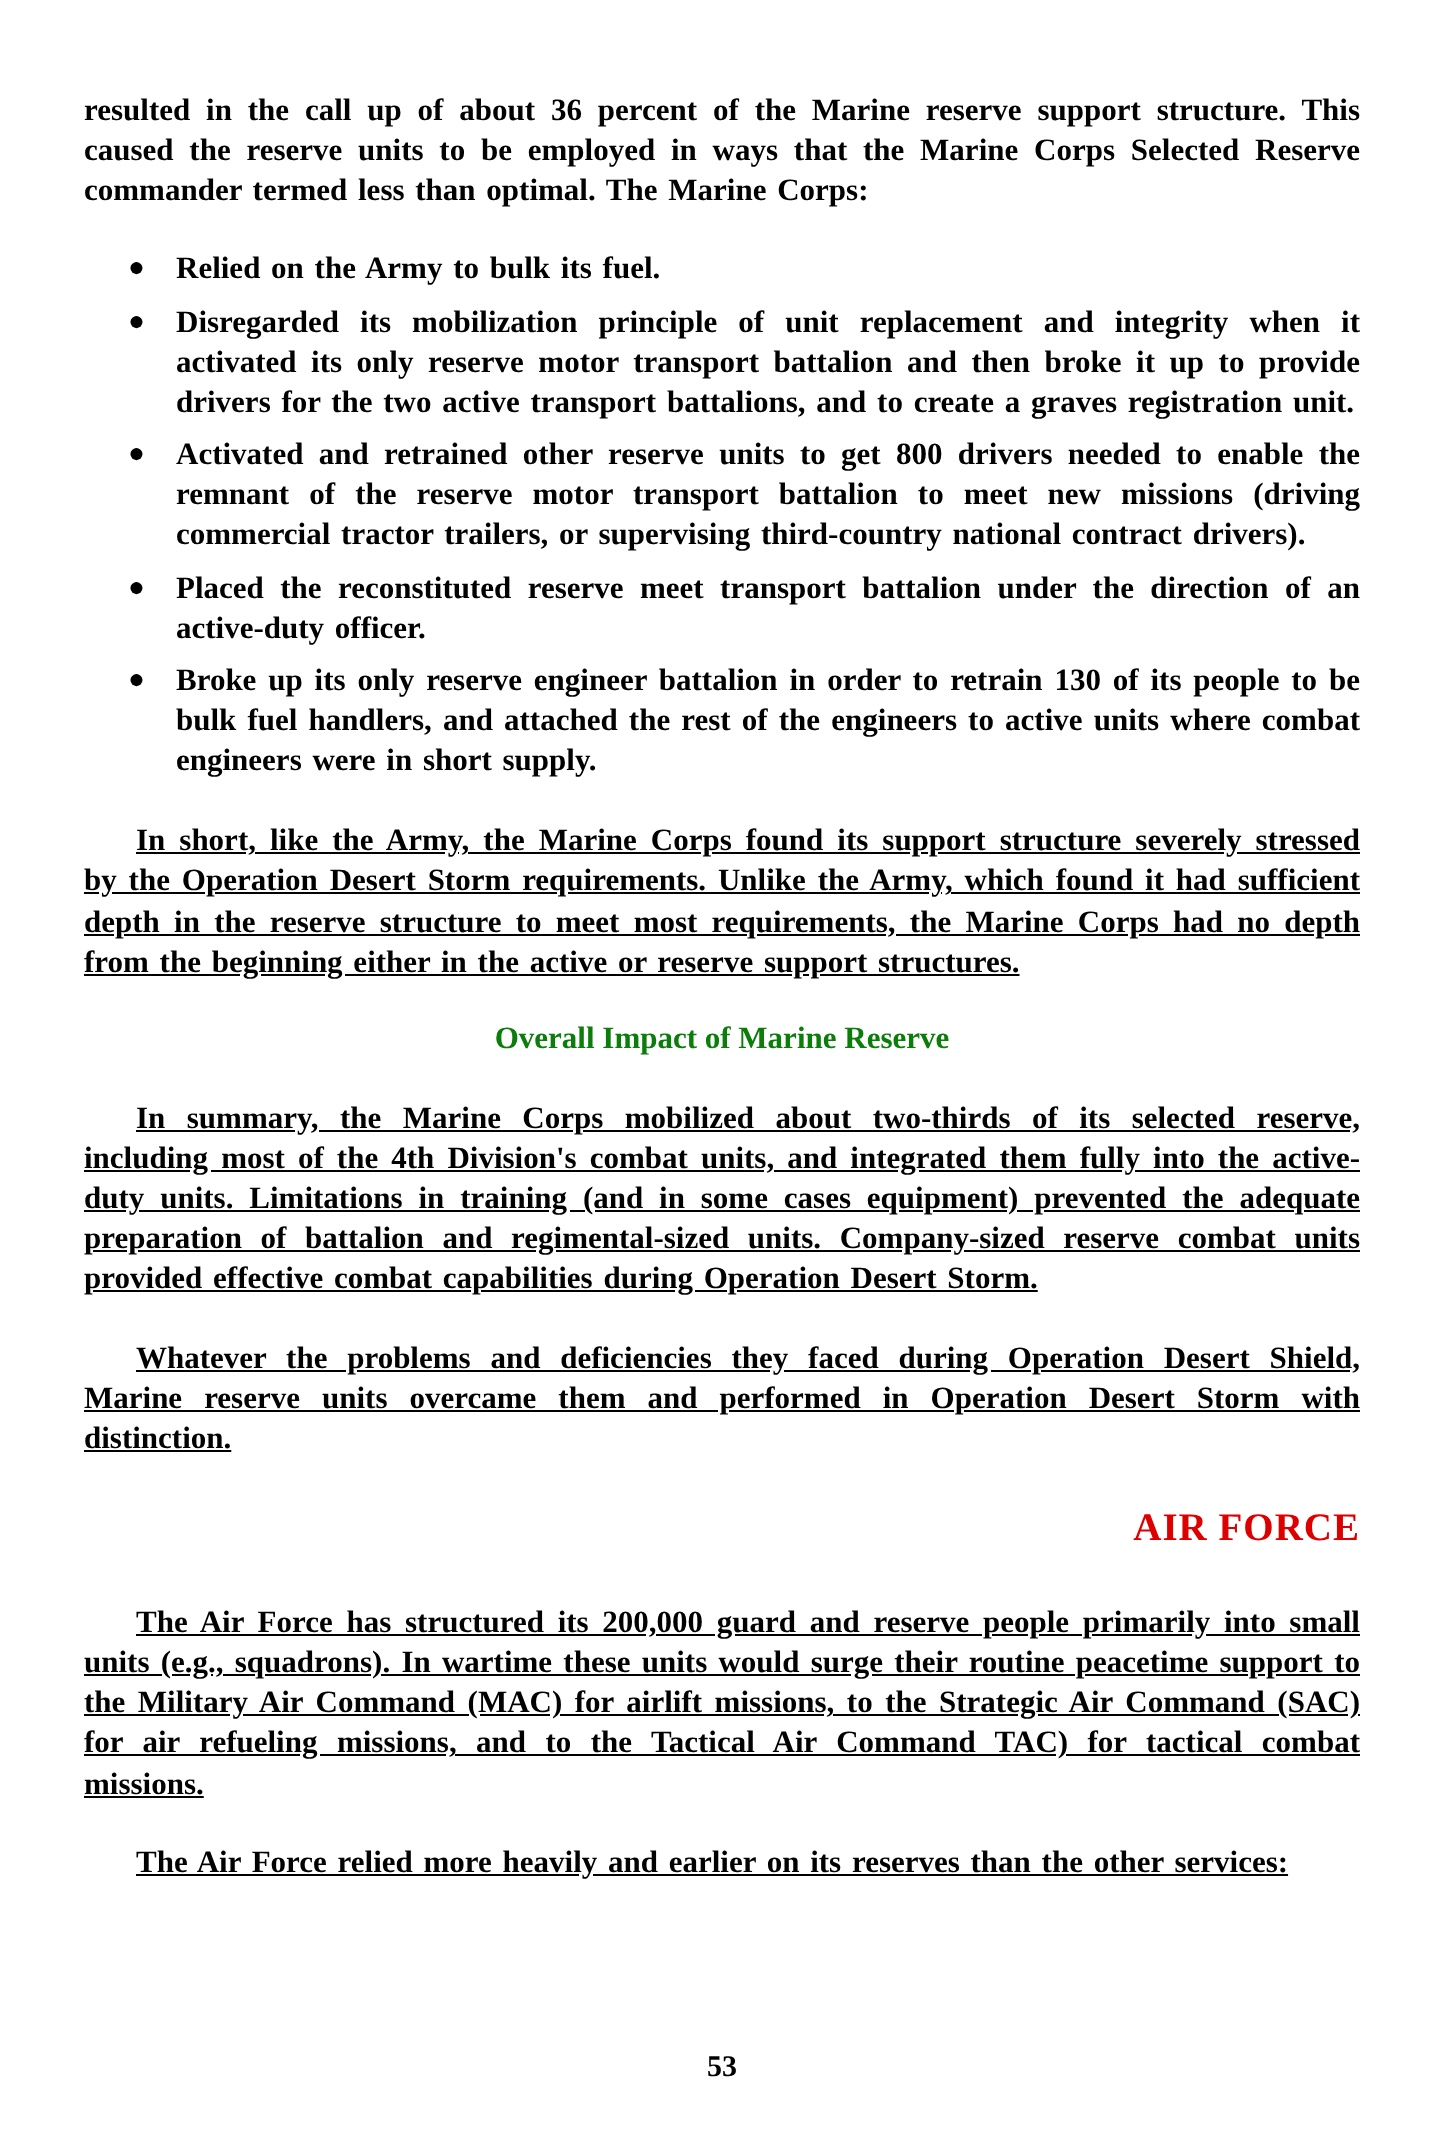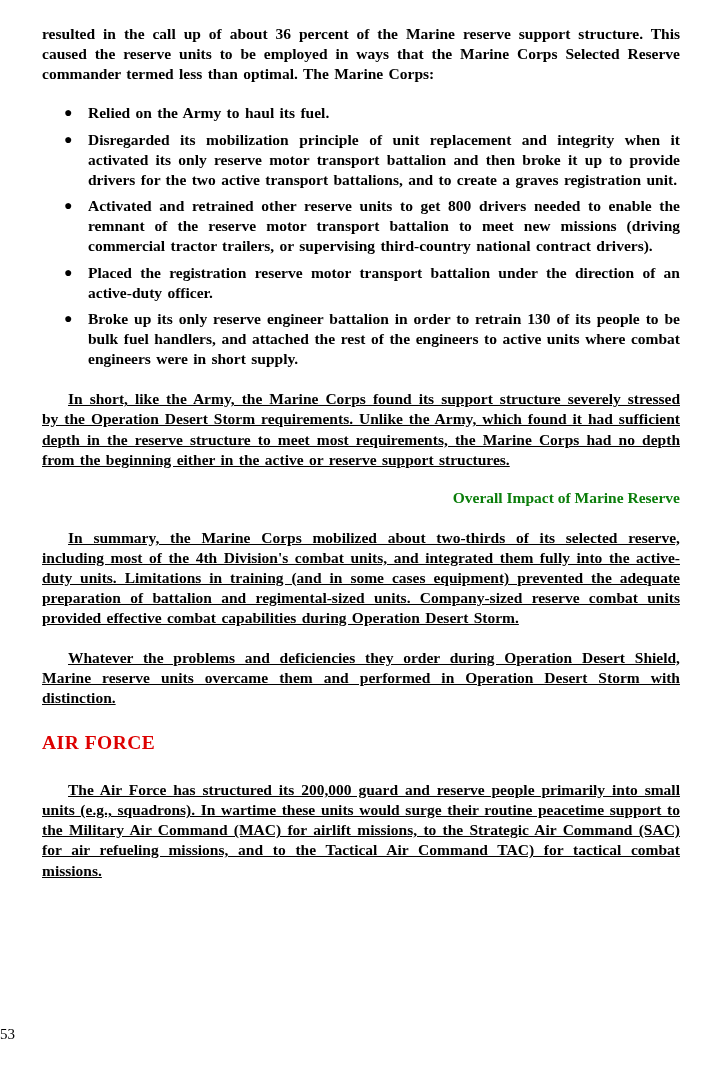--- a/index.html
+++ b/index.html
@@ -10,21 +10,21 @@
   body{
     width:722px;height:1075px;
     background:#ffffff;
     font-family:"Liberation Serif","DejaVu Serif",serif;
     color:#000;
     overflow:hidden;
   }
   .page{
     box-sizing:border-box;
     width:722px;height:1075px;
-    padding:24px 42px 20px 42px;
+    padding:46px 42px 20px 42px;
     position:relative;
   }
   .body-text{
     font-weight:bold;
     font-size:15.5px;
     line-height:1.3;
     text-align:justify;
     word-spacing:1.5px;
     margin:0;
   }
@@ -46,80 +46,82 @@
   }
   .bullet-text{
     flex:1;
     text-align:justify;
   }
   h2.sub-heading{
     color:var(--green);
     font-size:15.5px;
     font-weight:bold;
     margin:0 0 21px 0;
-    text-align:right;
+    text-align:center;
   }
   h1.major-heading{
     color:var(--red);
     font-size:19.5px;
     font-weight:bold;
     letter-spacing:0.5px;
     margin:24px 0 26px 0;
-    text-align:left;
+    text-align:right;
   }
   .para-inshort{margin-bottom:25px;}
   .para-whatever{margin-bottom:20px;}
   .page-number{
     position:absolute;
     bottom:32px;
     left:0;
     width:100%;
-    font-weight:normal;
+    text-align:center;
+    font-weight:bold;
     font-size:15px;
   }
 </style>
 </head>
 <body>
 
 <div class="page">
 
   <p class="body-text para">resulted in the call up of about 36 percent of the Marine reserve support structure. This caused the reserve units to be employed in ways that the Marine Corps Selected Reserve commander termed less than optimal. The Marine Corps:</p>
 
   <ul class="bullet-list body-text">
     <li>
       <span class="bullet-dot">●</span>
-      <span class="bullet-text">Relied on the Army to haul its fuel.</span>
+      <span class="bullet-text">Relied on the Army to bulk its fuel.</span>
     </li>
     <li>
       <span class="bullet-dot">●</span>
       <span class="bullet-text">Disregarded its mobilization principle of unit replacement and integrity when it activated its only reserve motor transport battalion and then broke it up to provide drivers for the two active transport battalions, and to create a graves registration unit.</span>
     </li>
     <li>
       <span class="bullet-dot">●</span>
       <span class="bullet-text">Activated and retrained other reserve units to get 800 drivers needed to enable the remnant of the reserve motor transport battalion to meet new missions (driving commercial tractor trailers, or supervising third-country national contract drivers).</span>
     </li>
     <li>
       <span class="bullet-dot">●</span>
-      <span class="bullet-text">Placed the registration reserve motor transport battalion under the direction of an active-duty officer.</span>
+      <span class="bullet-text">Placed the reconstituted reserve meet transport battalion under the direction of an active-duty officer.</span>
     </li>
     <li>
       <span class="bullet-dot">●</span>
       <span class="bullet-text">Broke up its only reserve engineer battalion in order to retrain 130 of its people to be bulk fuel handlers, and attached the rest of the engineers to active units where combat engineers were in short supply.</span>
     </li>
   </ul>
 
   <p class="body-text para indent para-inshort">In short, like the Army, the Marine Corps found its support structure severely stressed by the Operation Desert Storm requirements. Unlike the Army, which found it had sufficient depth in the reserve structure to meet most requirements, the Marine Corps had no depth from the beginning either in the active or reserve support structures.</p>
 
   <h2 class="sub-heading">Overall Impact of Marine Reserve</h2>
 
   <p class="body-text para indent">In summary, the Marine Corps mobilized about two-thirds of its selected reserve, including most of the 4th Division's combat units, and integrated them fully into the active-duty units. Limitations in training (and in some cases equipment) prevented the adequate preparation of battalion and regimental-sized units. Company-sized reserve combat units provided effective combat capabilities during Operation Desert Storm.</p>
 
-  <p class="body-text para indent para-whatever">Whatever the problems and deficiencies they order during Operation Desert Shield, Marine reserve units overcame them and performed in Operation Desert Storm with distinction.</p>
+  <p class="body-text para indent para-whatever">Whatever the problems and deficiencies they faced during Operation Desert Shield, Marine reserve units overcame them and performed in Operation Desert Storm with distinction.</p>
 
   <h1 class="major-heading">AIR FORCE</h1>
 
   <p class="body-text para indent">The Air Force has structured its 200,000 guard and reserve people primarily into small units (e.g., squadrons). In wartime these units would surge their routine peacetime support to the Military Air Command (MAC) for airlift missions, to the Strategic Air Command (SAC) for air refueling missions, and to the Tactical Air Command TAC) for tactical combat missions.</p>
 
 
+  <p class="body-text para indent">The Air Force relied more heavily and earlier on its reserves than the other services:</p>
 
   <div class="page-number">53</div>
 
 </div>
 
 </body></html>

